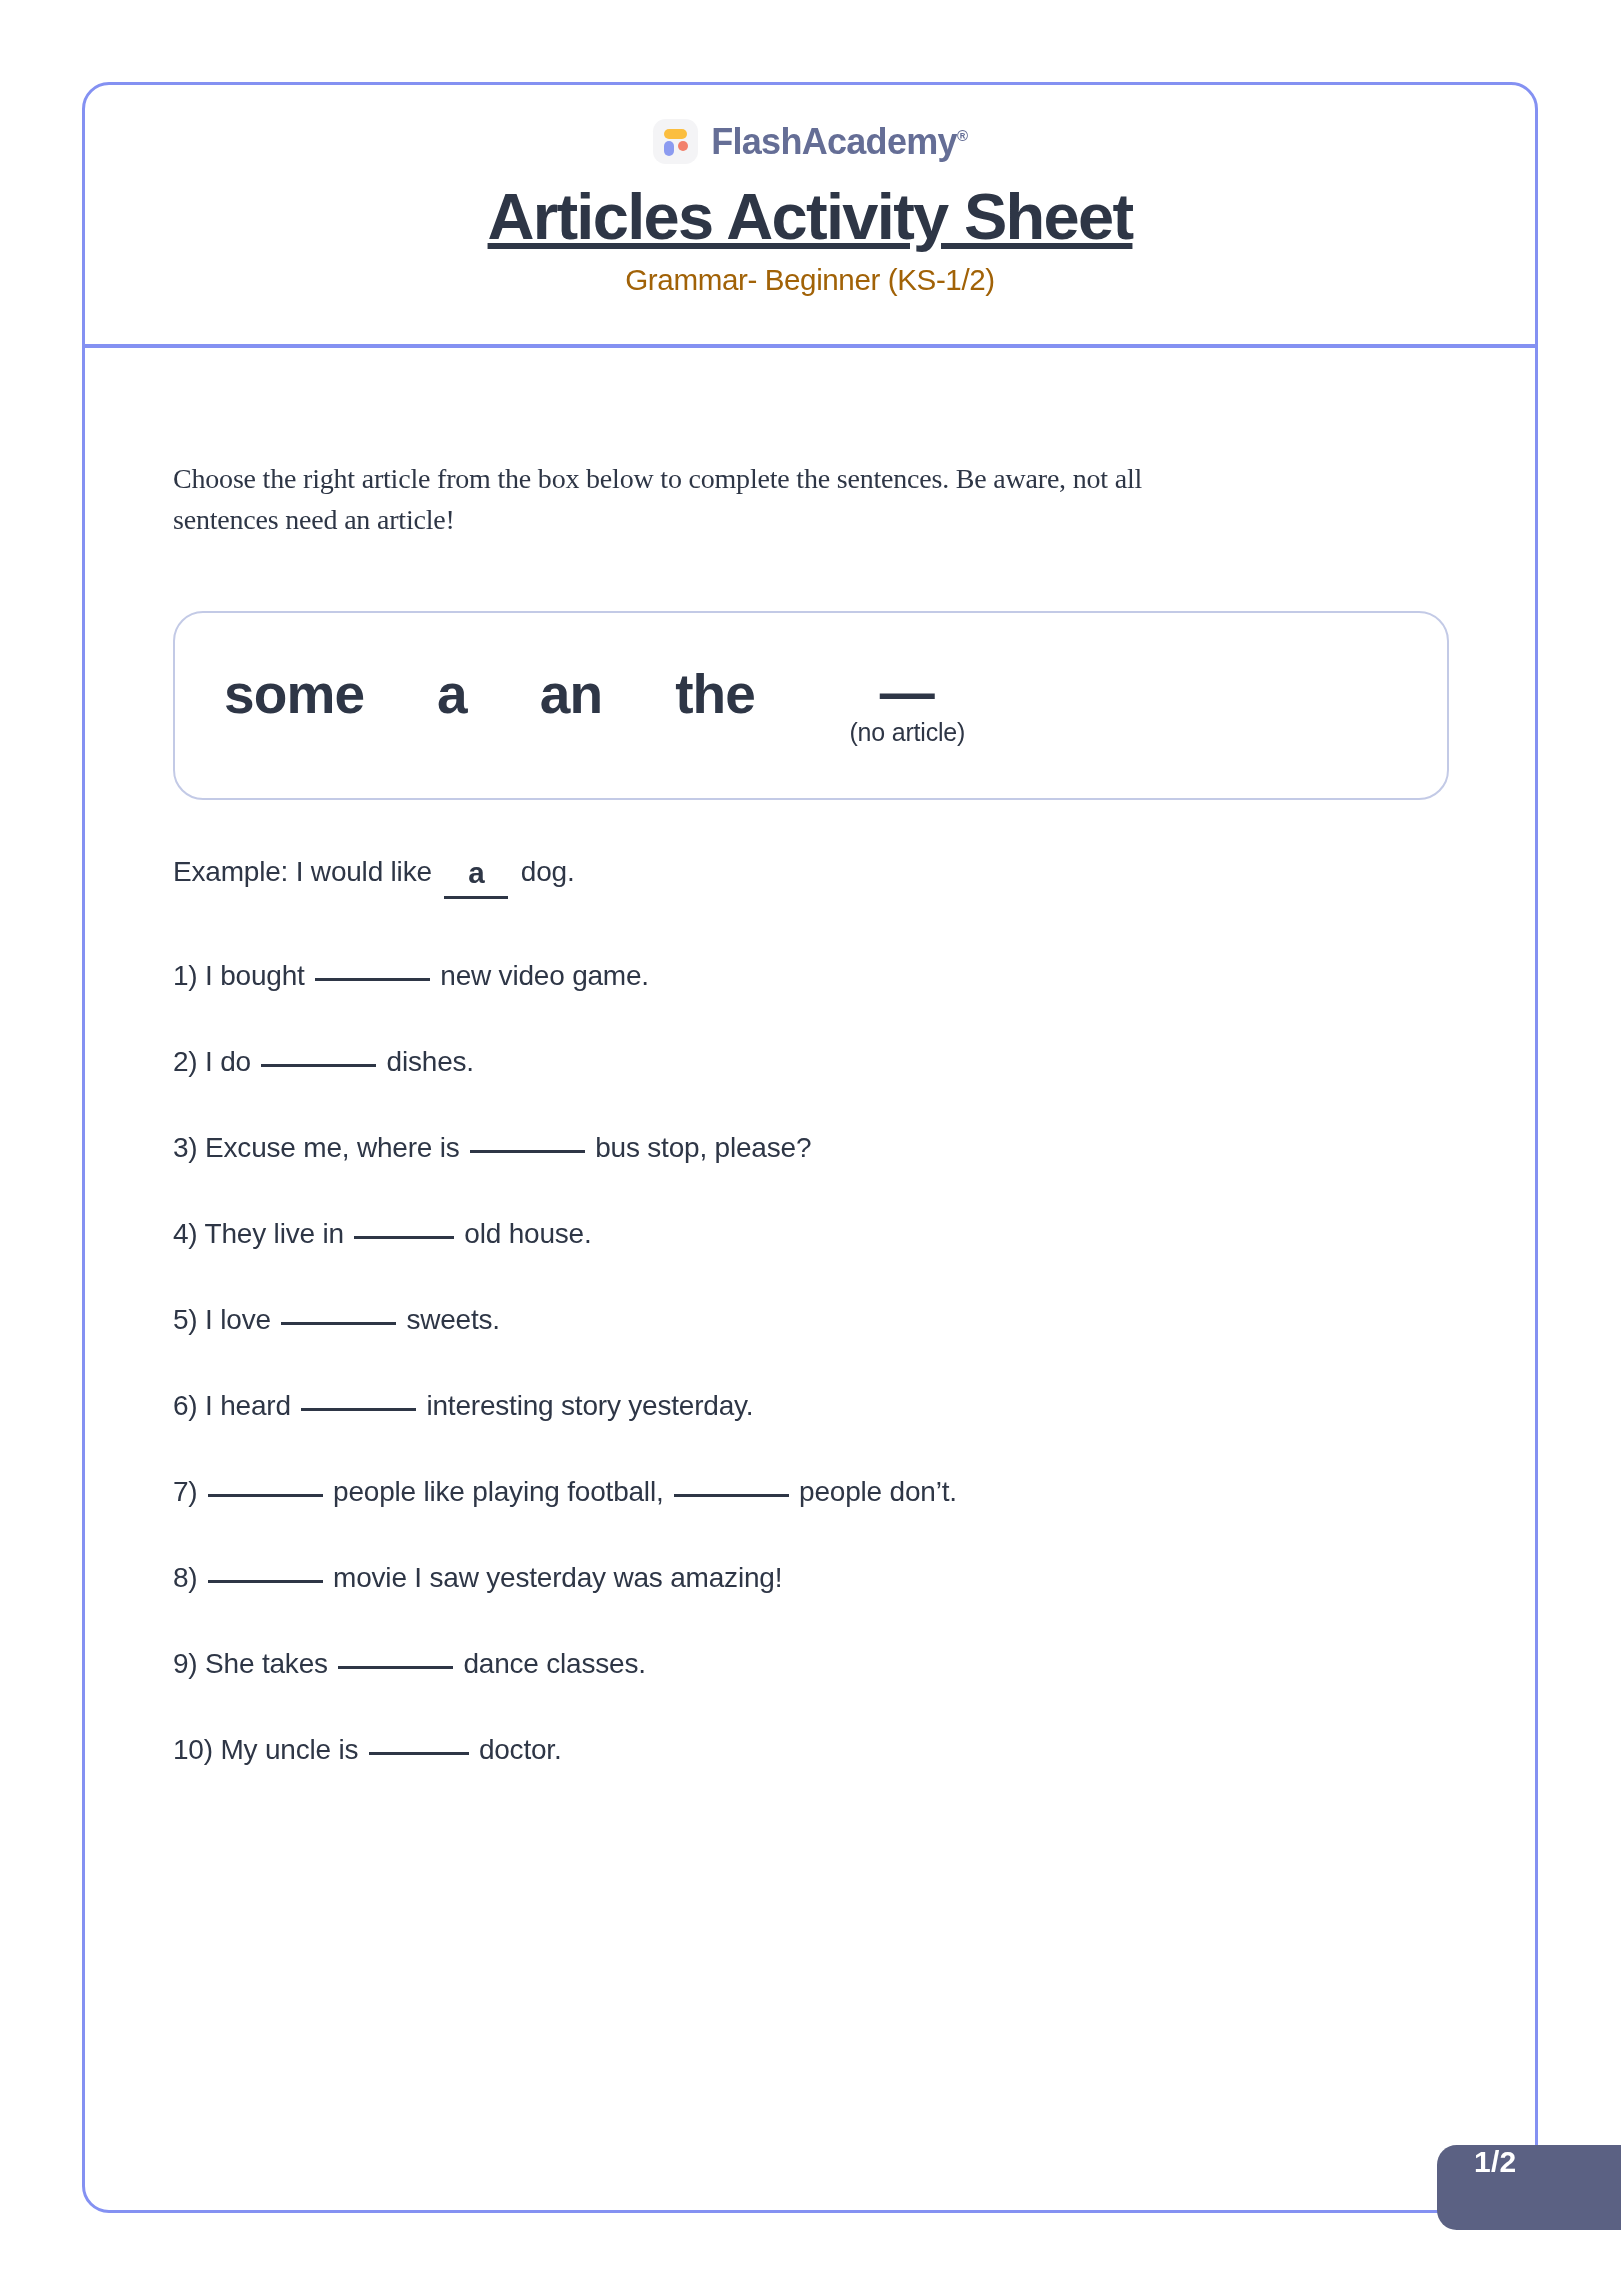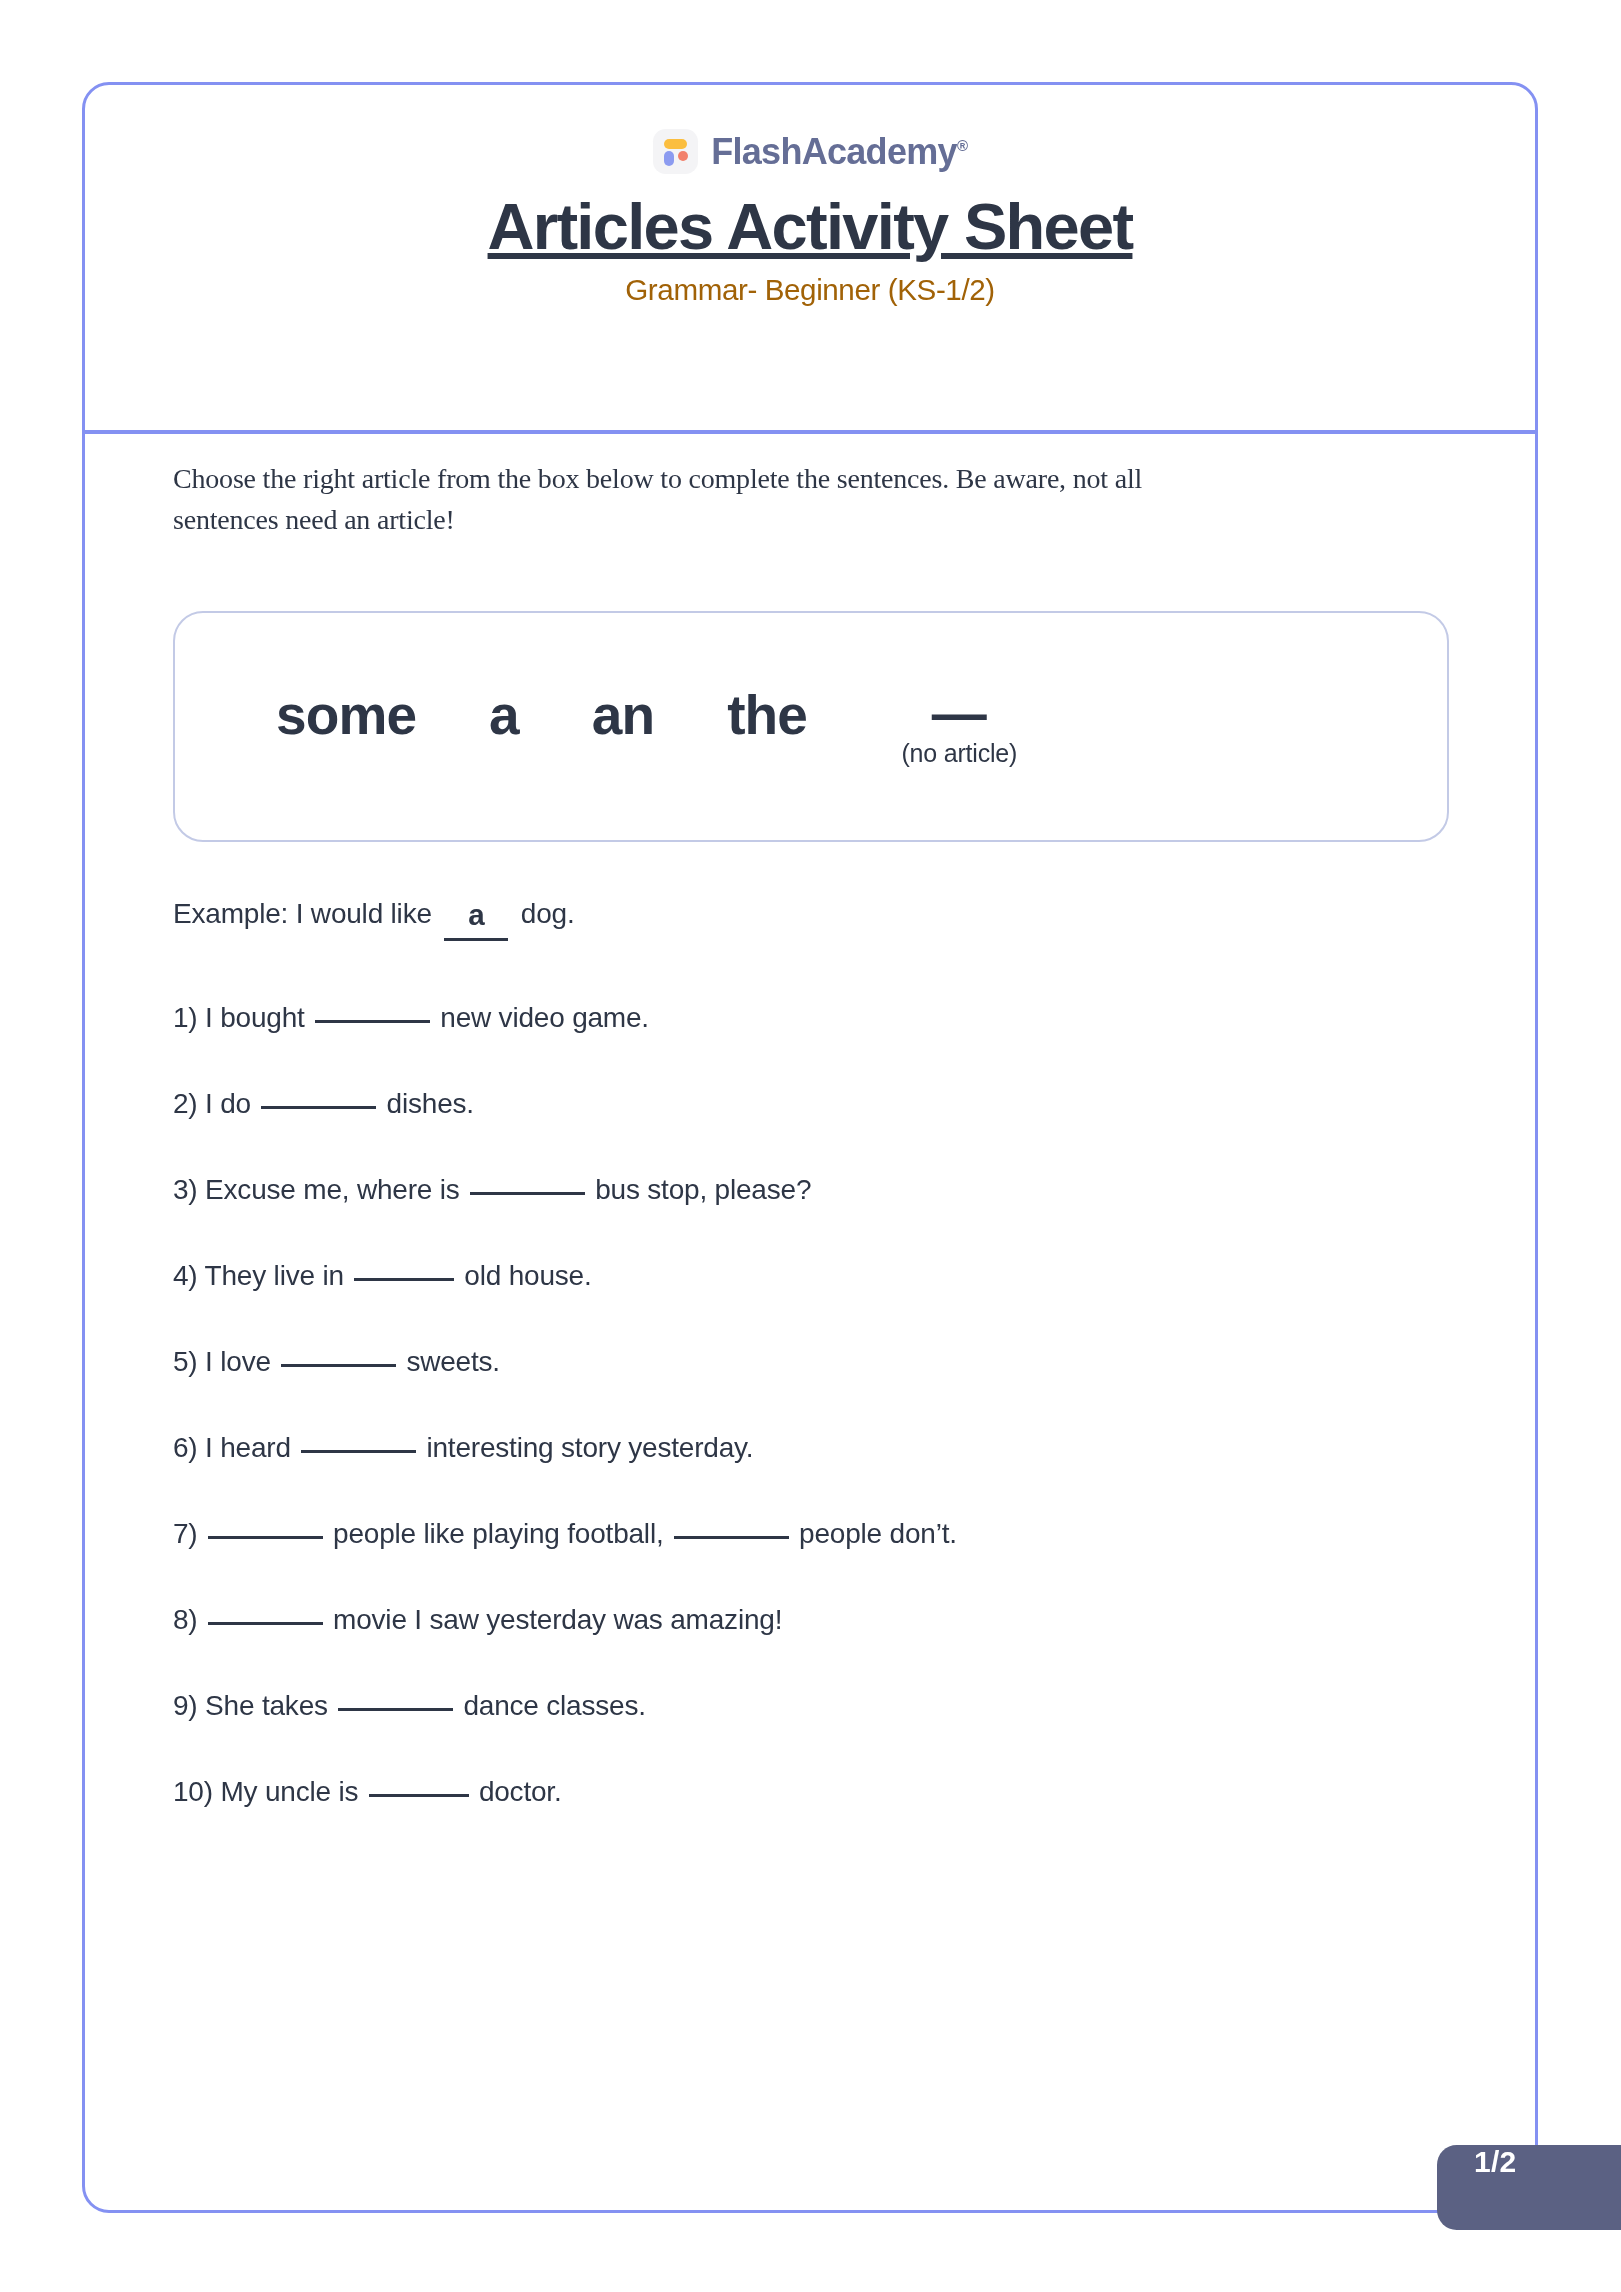--- a/index.html
+++ b/index.html
@@ -30,26 +30,26 @@
     border-radius: 27px;
     background: #ffffff;
   }
 
   
   .header {
     position: absolute;
     left: 0;
     top: 0;
     width: 100%;
-    height: 349px;
+    height: 263px;
     border-bottom: 4.5px solid #8491F2;
     display: flex;
     flex-direction: column;
     align-items: center;
-    padding-top: 44px;
+    padding-top: 34px;
   }
 
   .brand-row {
     display: flex;
     align-items: center;
     gap: 13.4px;
   }
 
   .brand-logo {
     width: 45px;
@@ -136,26 +136,26 @@
     line-height: 1.45;
     max-width: 1039px;
     letter-spacing: -0.2px;
     font-family: Liberation Serif, serif;
   }
 
   
   .word-bank {
     margin-top: 71px;
     width: 1276px;
-    height: 231px;
+    height: 189px;
     border: 2.7px solid #C3CAE6;
     border-radius: 30px;
     display: flex;
     align-items: center;
-    padding-left: 101px;
+    padding-left: 49px;
   }
 
   .word-bank-items {
     display: flex;
     align-items: baseline;
     gap: 73px;
   }
 
   .bank-word {
     font-size: 55px;

